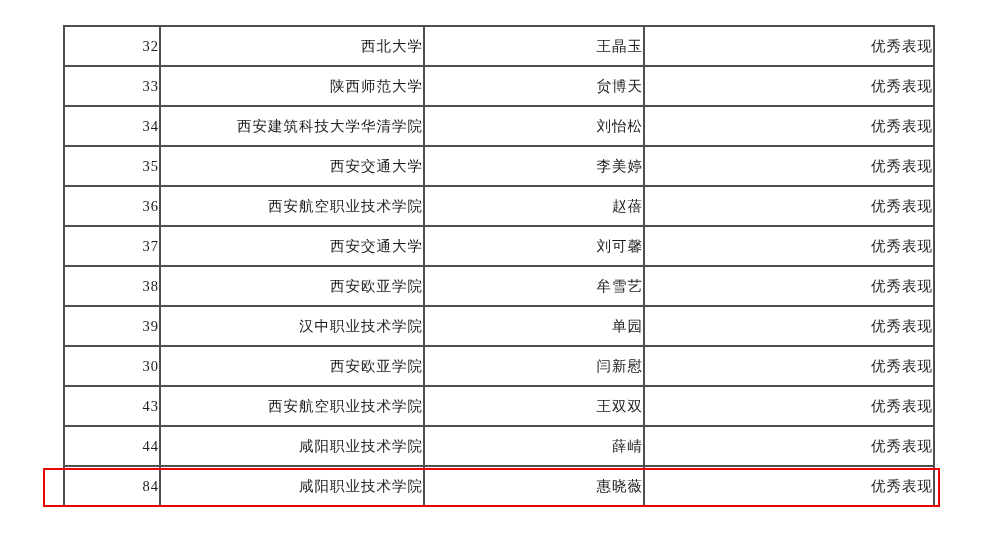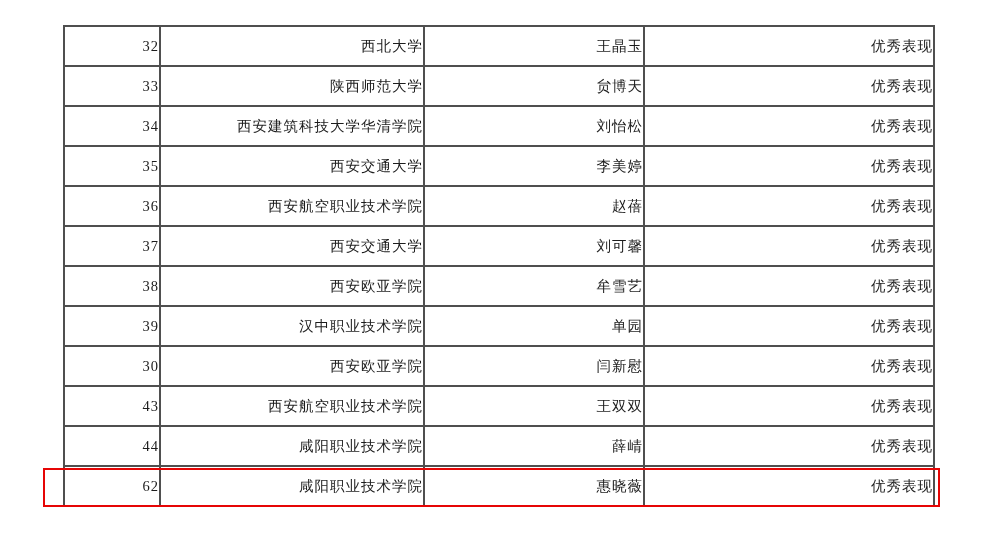--- a/index.html
+++ b/index.html
@@ -121,21 +121,21 @@
           <td>王双双</td>
           <td>优秀表现</td>
         </tr>
         <tr>
           <td>44</td>
           <td>咸阳职业技术学院</td>
           <td>薛崝</td>
           <td>优秀表现</td>
         </tr>
         <tr>
-          <td>62</td>
+          <td>84</td>
           <td>咸阳职业技术学院</td>
           <td>惠晓薇</td>
           <td>优秀表现</td>
         </tr>
       </tbody>
   </table>
 
   <div class="annotation-box"></div>
 
 </div>

